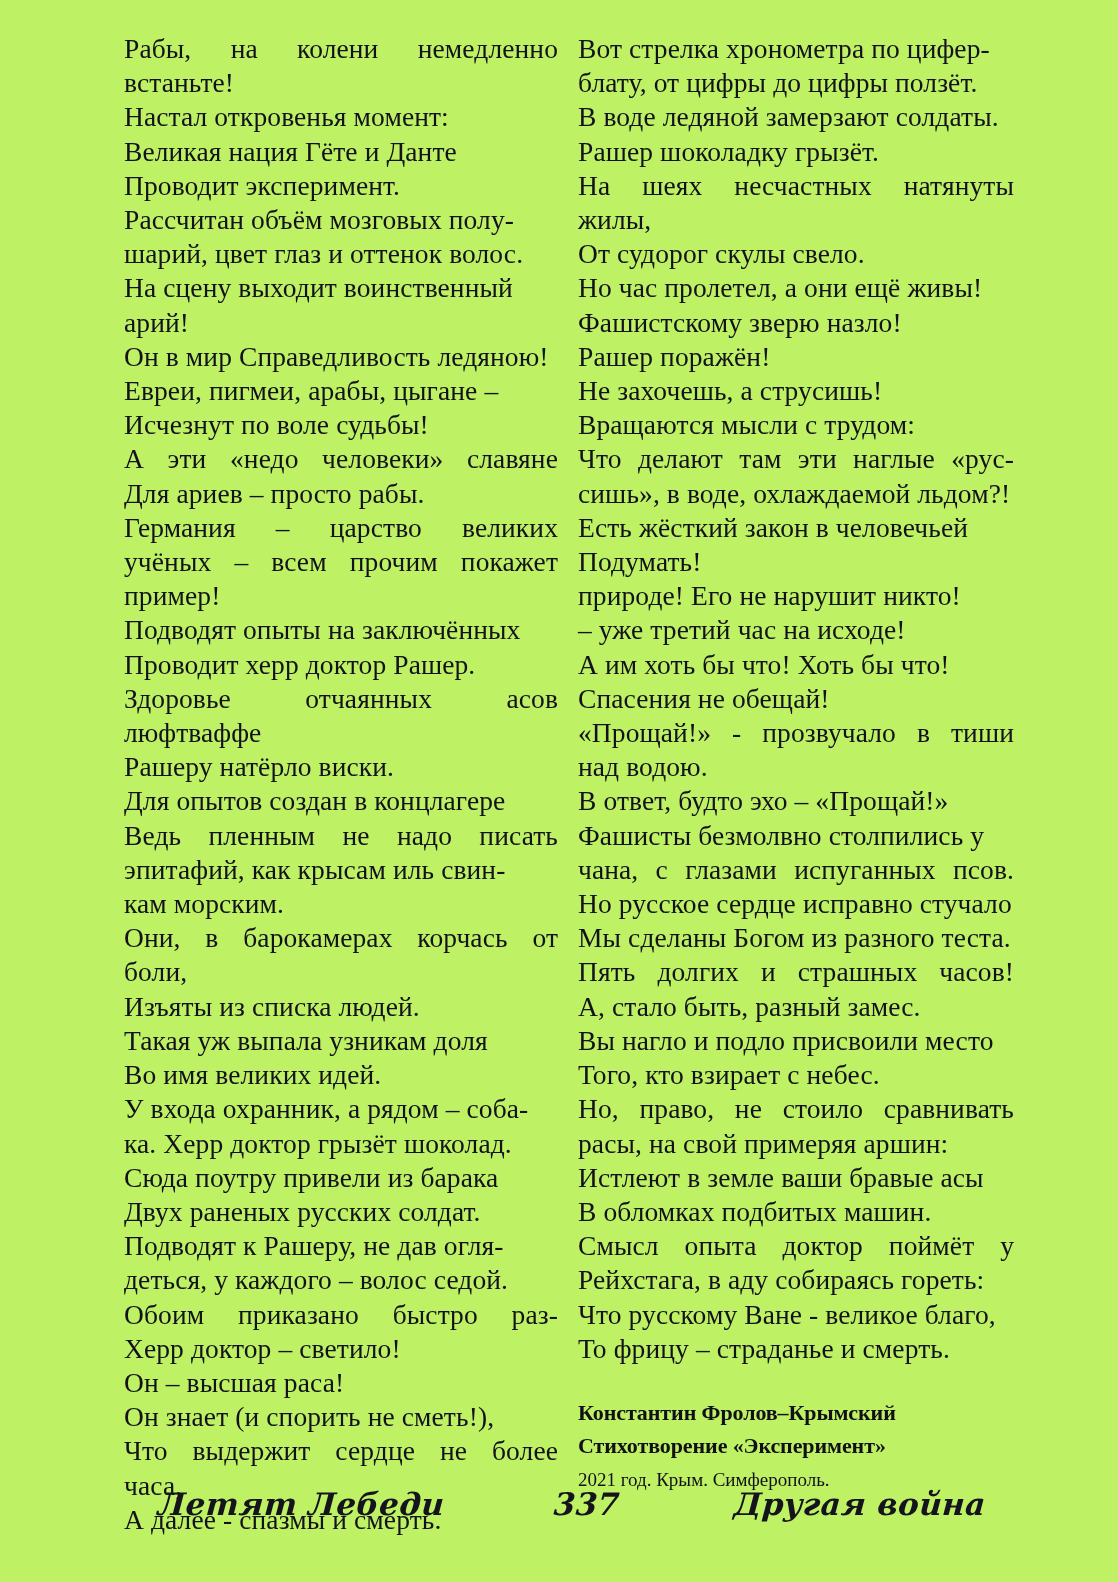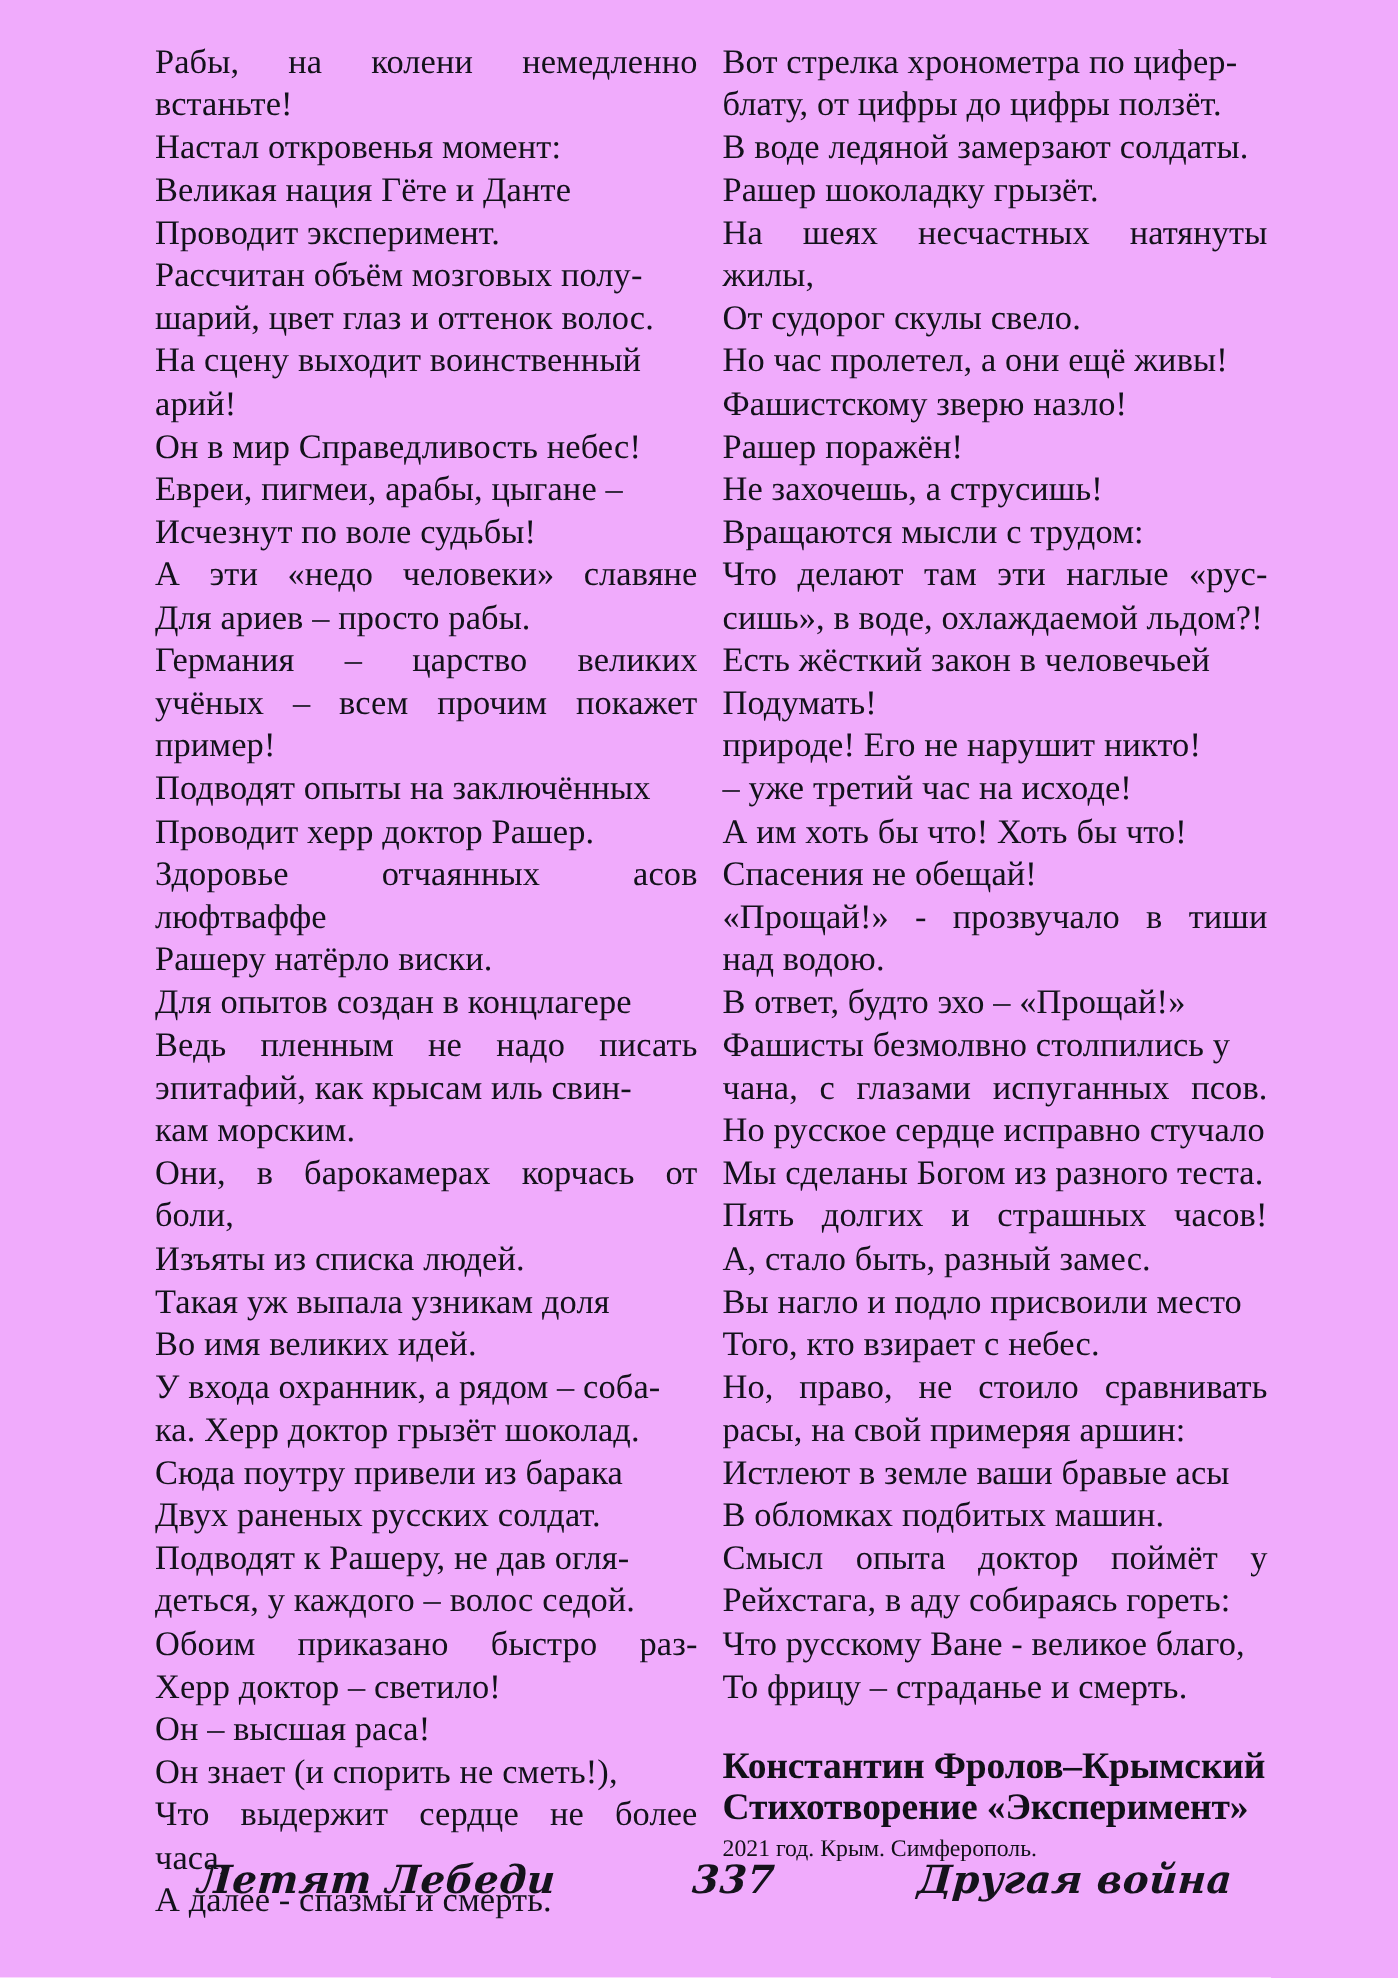--- a/index.html
+++ b/index.html
@@ -5,21 +5,21 @@
 <style>
   html, body {
     margin: 0;
     padding: 0;
     background: #ffffff;
   }
   .page {
     position: relative;
     width: 1118px;
     height: 1582px;
-    background: #f0abfc;
+    background: #bef264;
     margin: 0 auto;
     overflow: hidden;
     font-family: "Liberation Serif", "DejaVu Serif", serif;
     color: #111018;
   }
 
   
   .columns {
     position: absolute;
     left: 124px;
@@ -52,21 +52,21 @@
     text-align: justify;
     text-align-last: justify;
   }
 
   
   .attribution {
     margin-top: 30px;
   }
   .attribution .bold {
     font-weight: bold;
-    font-size: 30px;
+    font-size: 22px;
     line-height: 33.5px;
     letter-spacing: -0.1px;
   }
   .attribution .plain {
     font-weight: normal;
     font-size: 19px;
     line-height: 34px;
   }
 
   
@@ -114,21 +114,21 @@
     <div class="column left" id="col-left">
         <div class="line justify">Рабы, на колени немедленно</div>
         <div class="line">встаньте!</div>
         <div class="line">Настал откровенья момент:</div>
         <div class="line">Великая нация Гёте и Данте</div>
         <div class="line">Проводит эксперимент.</div>
         <div class="line">Рассчитан объём мозговых полу-</div>
         <div class="line">шарий, цвет глаз и оттенок волос.</div>
         <div class="line">На сцену выходит воинственный</div>
         <div class="line">арий!</div>
-        <div class="line">Он в мир Справедливость небес!</div>
+        <div class="line">Он в мир Справедливость ледяною!</div>
         <div class="line">Евреи, пигмеи, арабы, цыгане –</div>
         <div class="line">Исчезнут по воле судьбы!</div>
         <div class="line justify">А эти «недо человеки» славяне</div>
         <div class="line">Для ариев – просто рабы.</div>
         <div class="line justify">Германия – царство великих</div>
         <div class="line justify">учёных – всем прочим покажет</div>
         <div class="line">пример!</div>
         <div class="line">Подводят опыты на заключённых</div>
         <div class="line">Проводит херр доктор Рашер.</div>
         <div class="line justify">Здоровье отчаянных асов</div>

